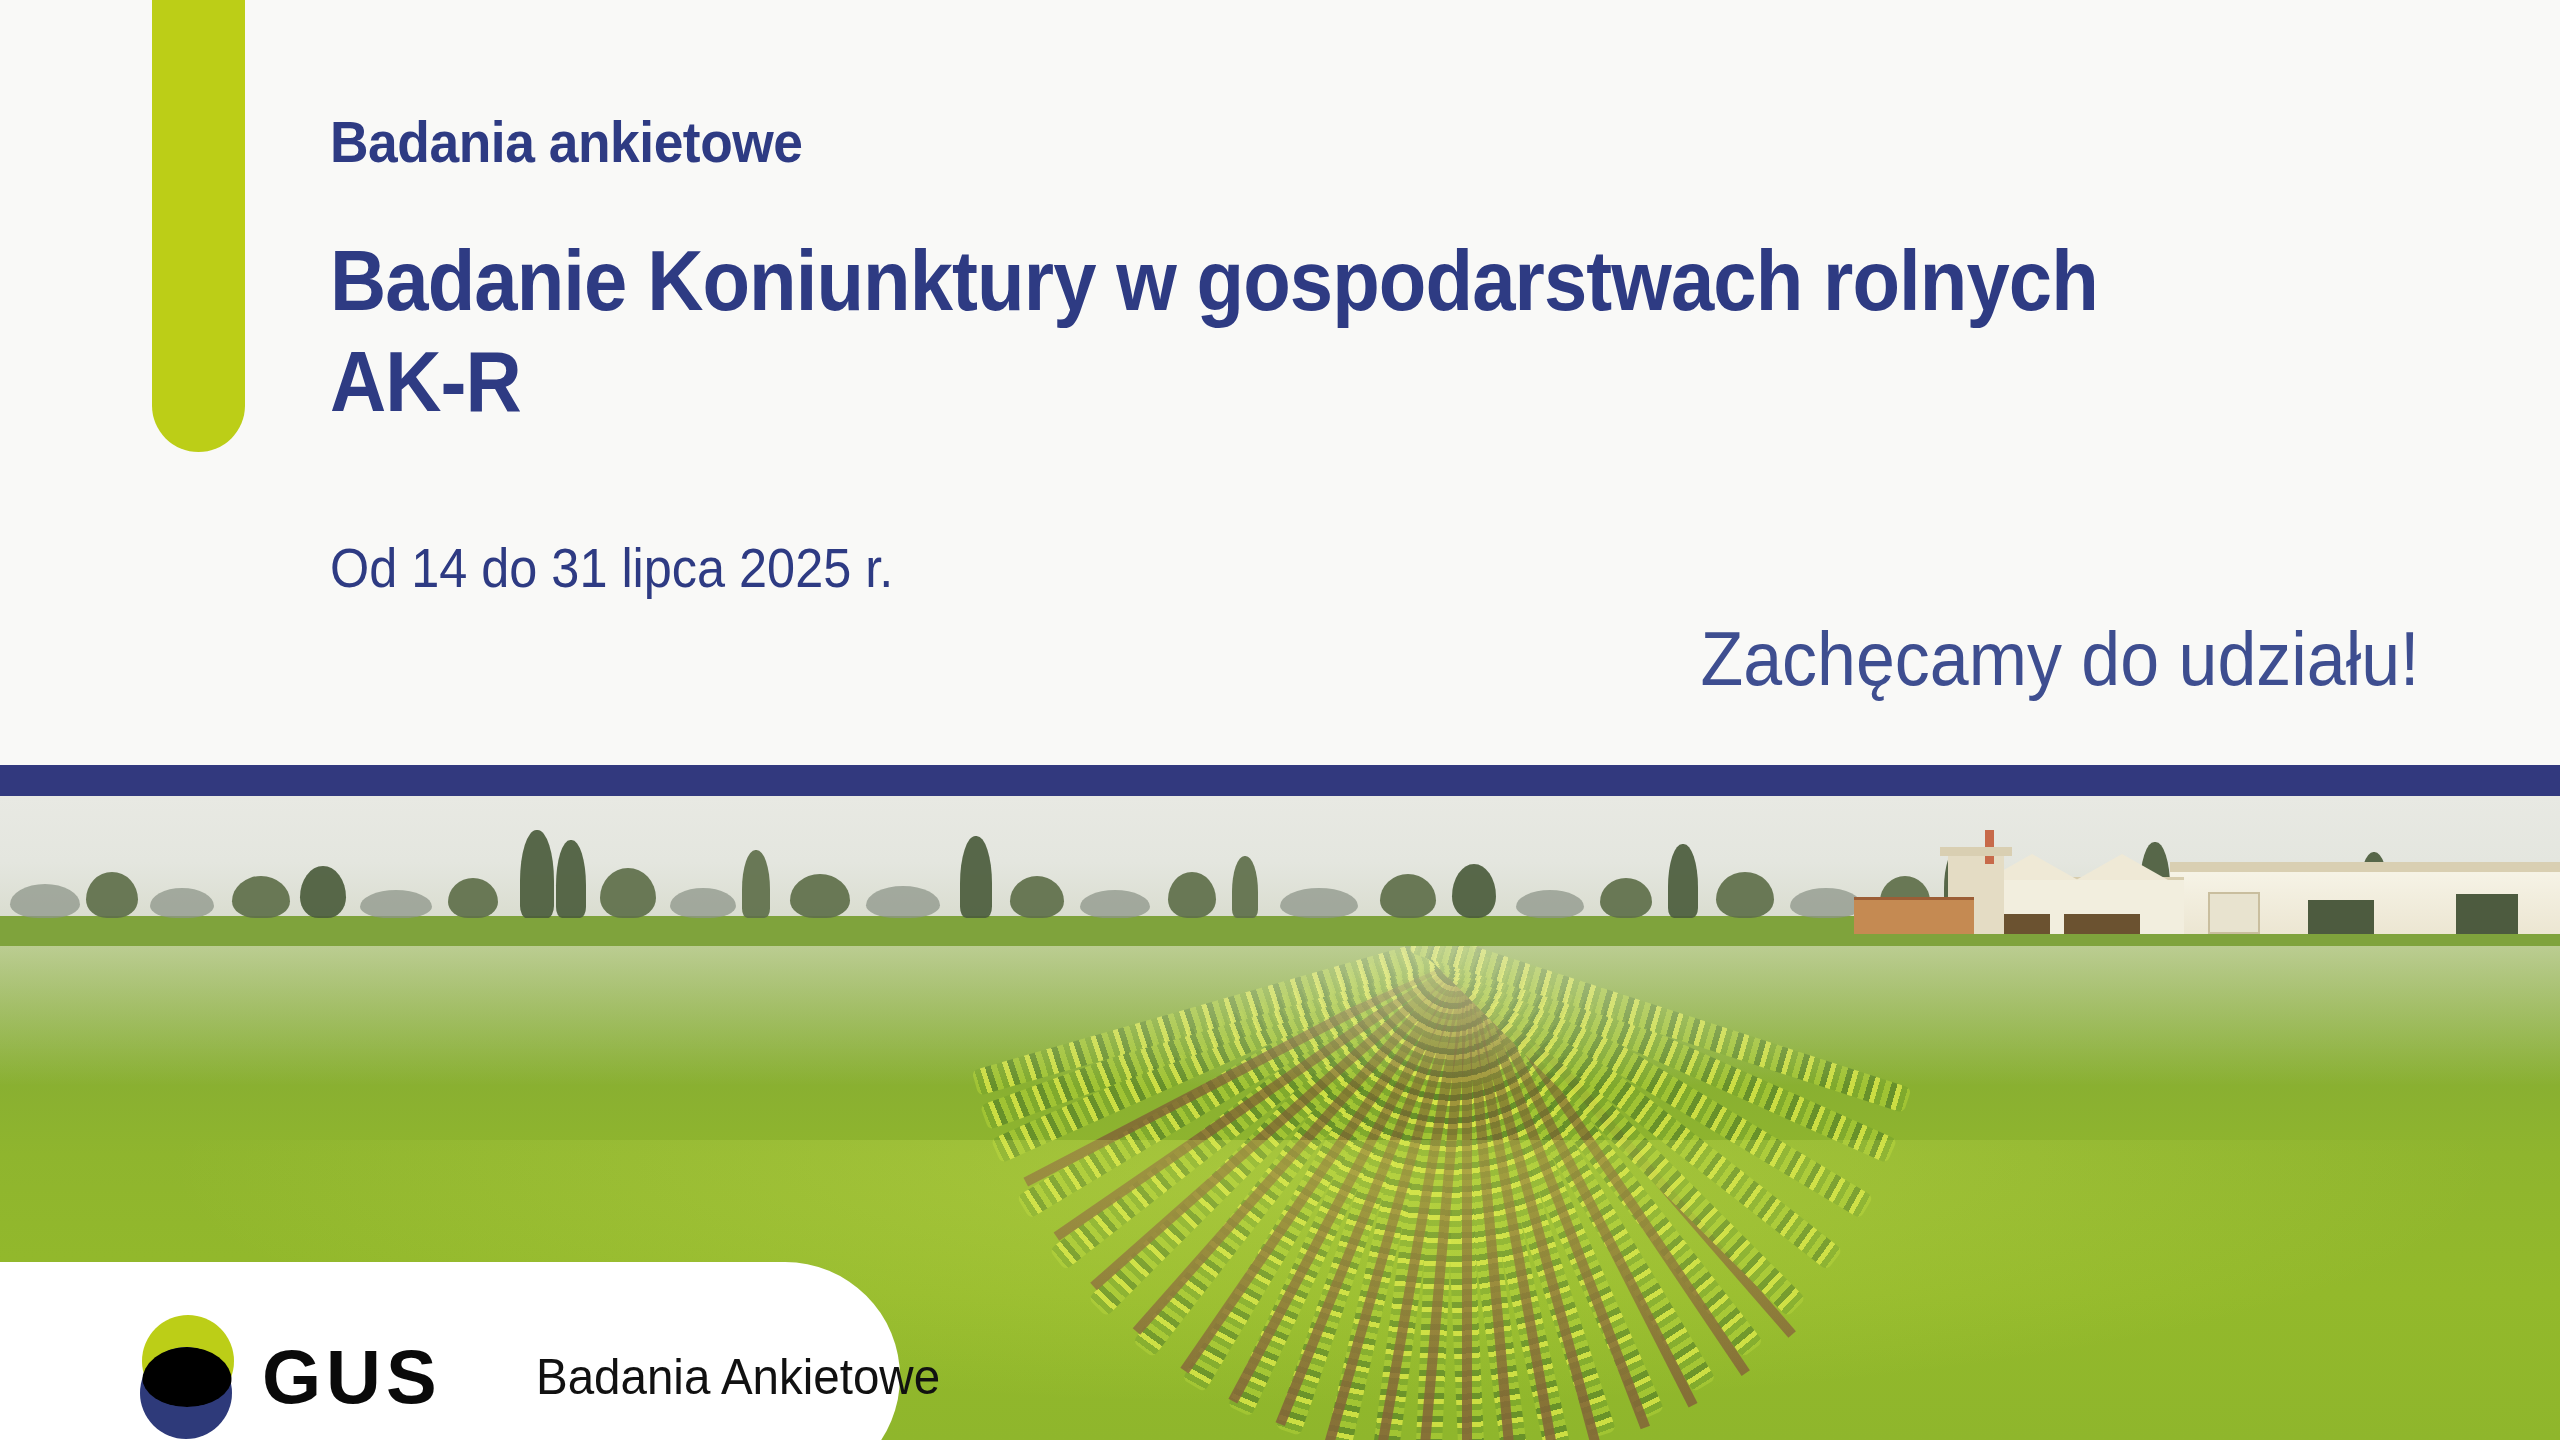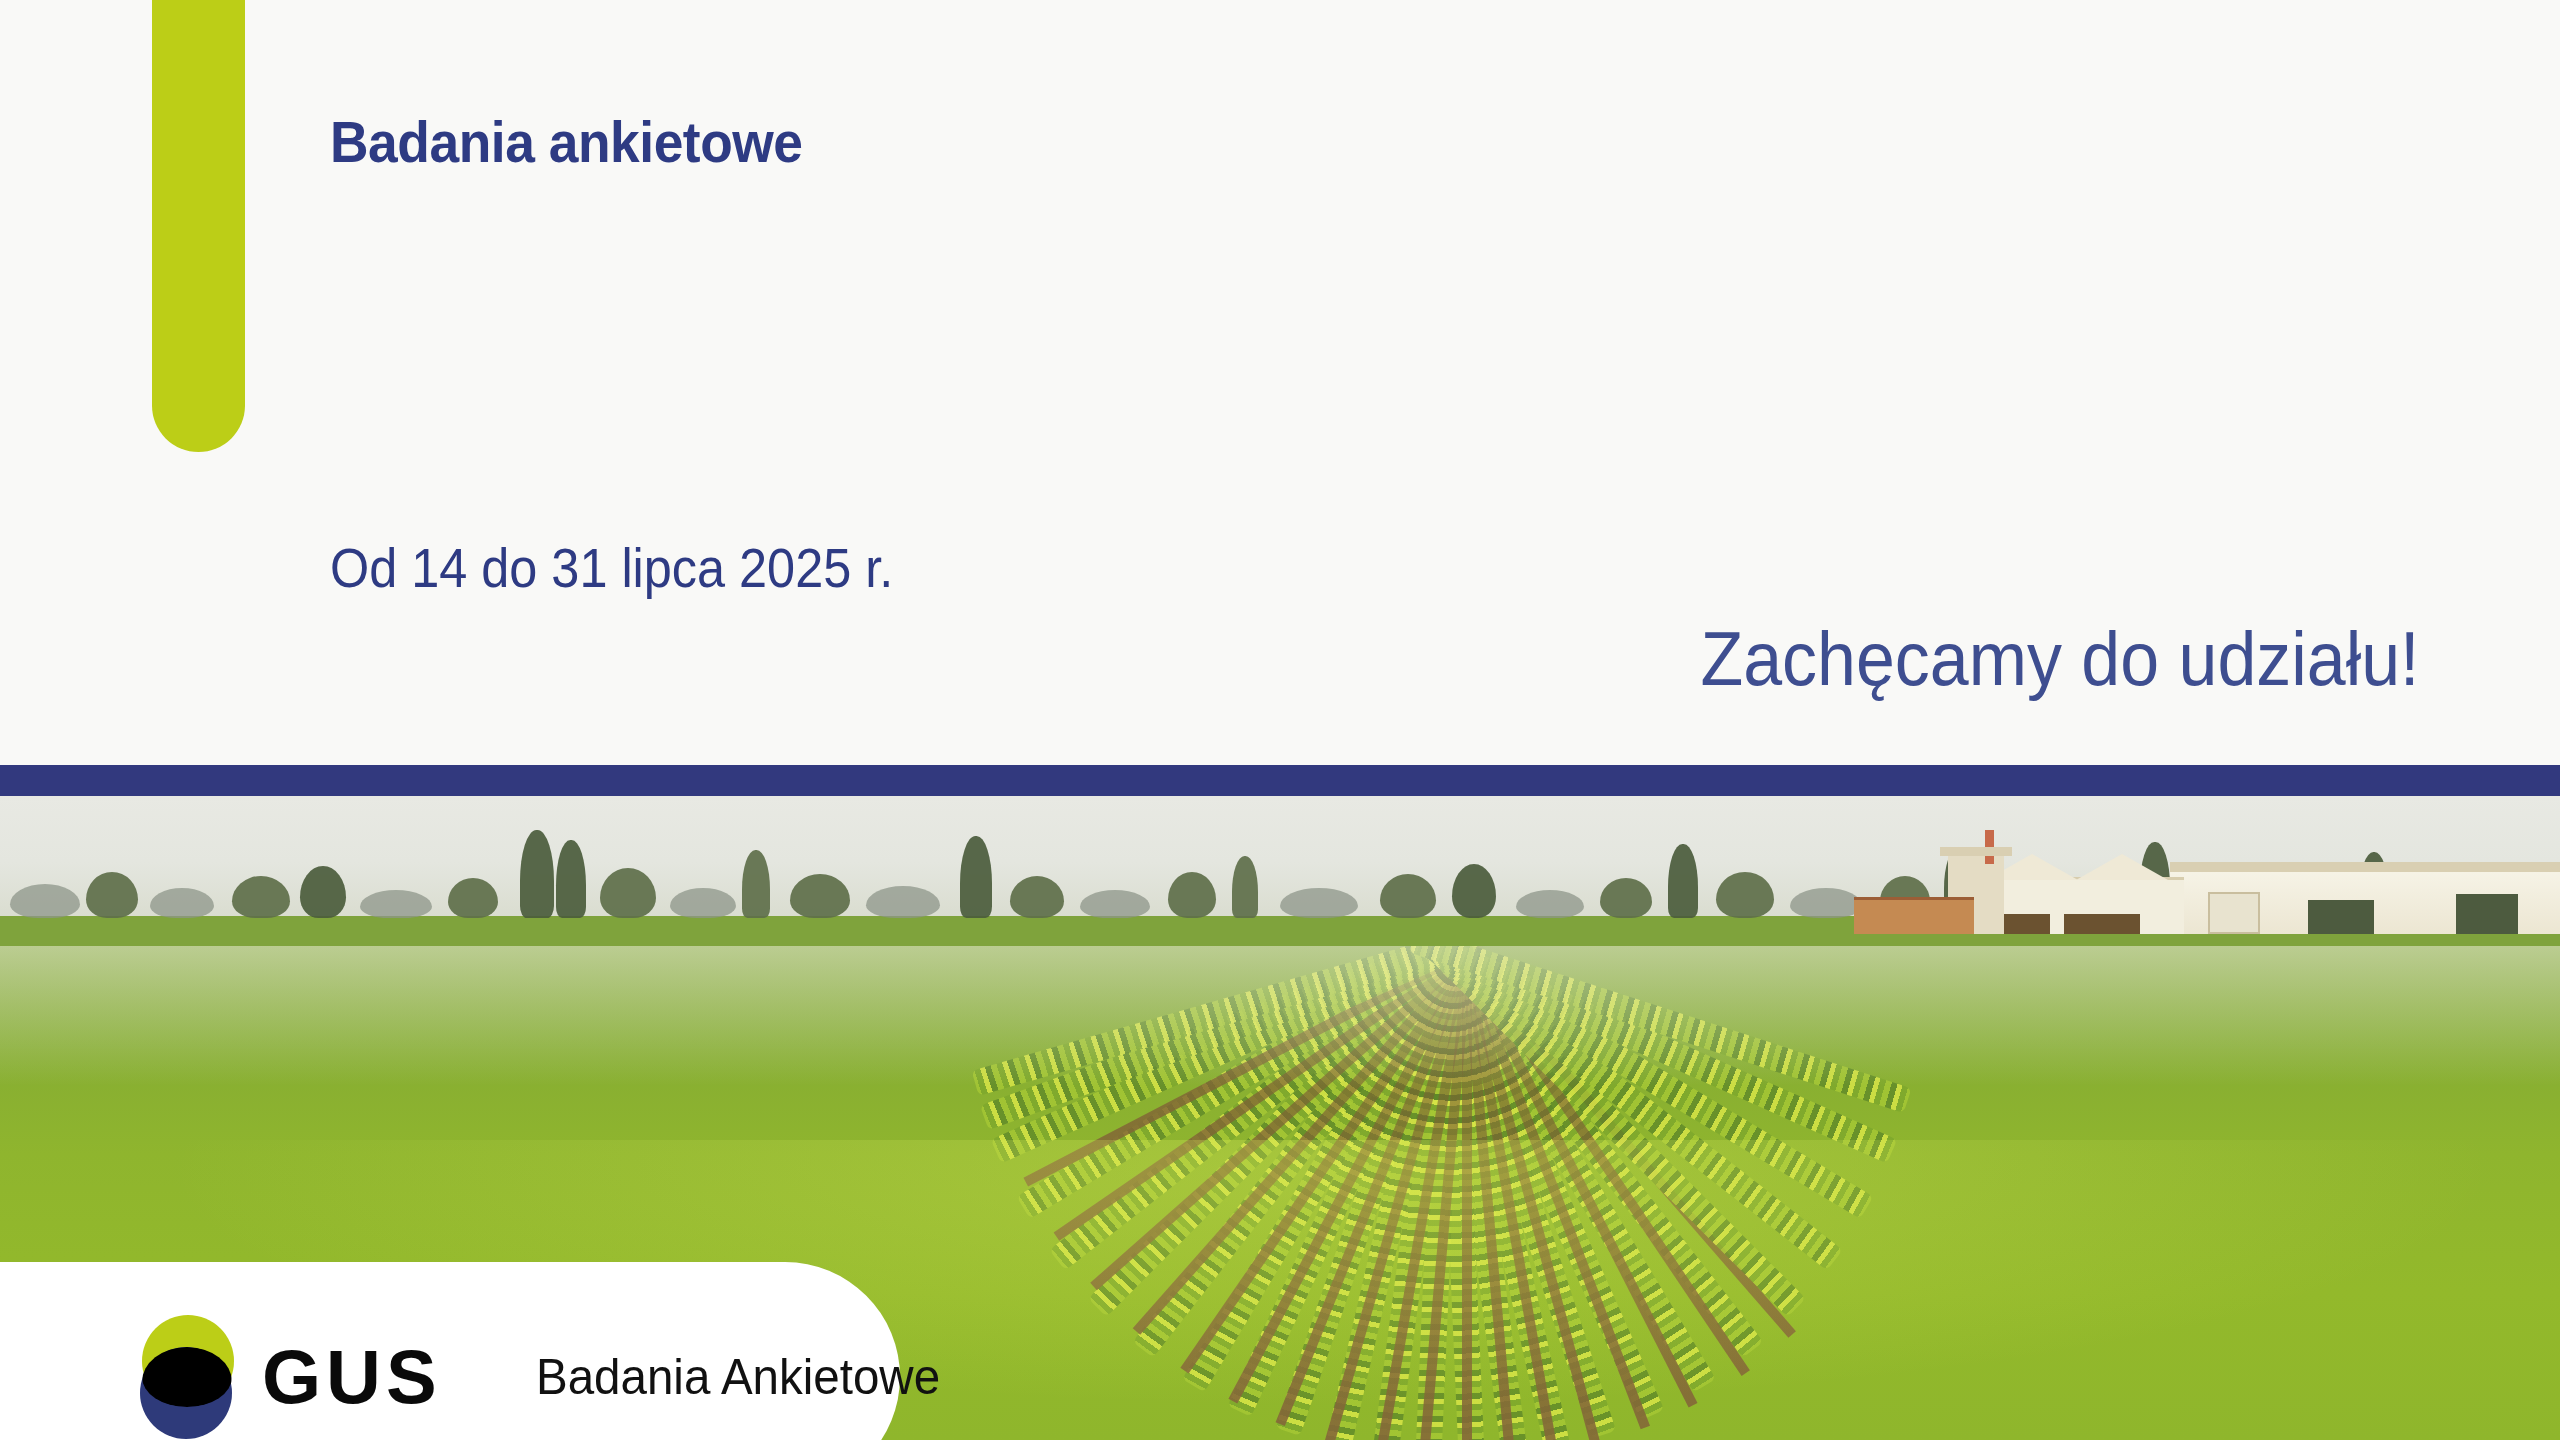--- a/index.html
+++ b/index.html
@@ -320,20 +320,24 @@
 <div class="poster">
 
   <div class="top-panel">
 
     <div class="accent-bar"></div>
 
     <div class="text-col">
 
       <div class="eyebrow">Badania ankietowe</div>
 
+      <div class="title-block">
+        <div class="title-line">Badanie Koniunktury w gospodarstwach rolnych</div>
+        <div class="title-line">AK-R</div>
+      </div>
 
       <div class="date-line">Od 14 do 31 lipca 2025 r.</div>
 
       <div class="cta-line">Zachęcamy do udziału!</div>
     </div>
   </div>
 
   <div class="navy-bar"></div>
 
   <div class="photo">

